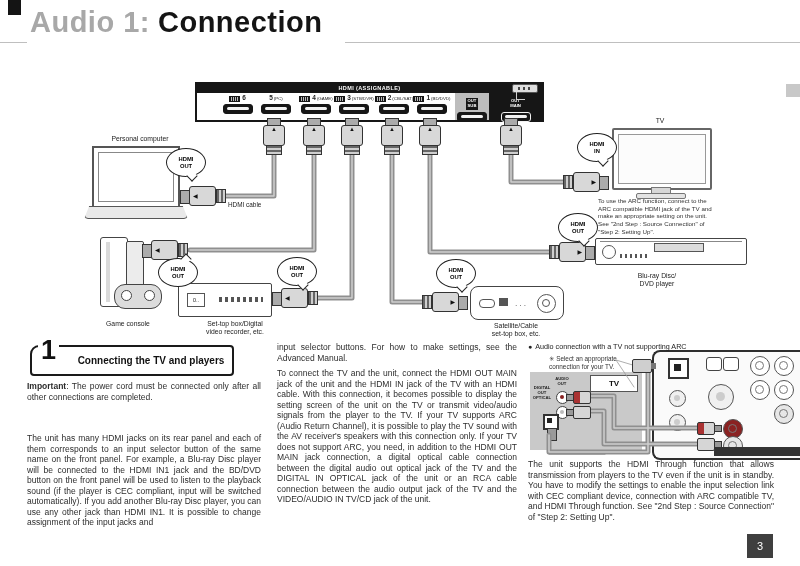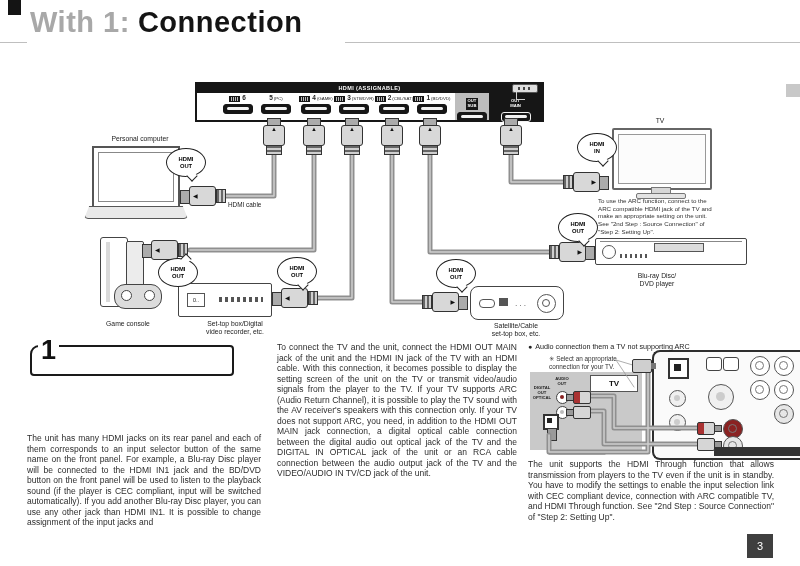--- a/index.html
+++ b/index.html
@@ -139,21 +139,21 @@
     display:flex;align-items:center;justify-content:center;}
   svg.cables{position:absolute;left:0;top:0;z-index:4;pointer-events:none;}
 </style>
 </head>
 <body>
 
 <div class="page">
 
   <div class="abs hdr-square"></div>
   <div class="abs hdr">
-    <span class="step">With 1:</span><span class="title">Connection</span>
+    <span class="step">Audio 1:</span><span class="title">Connection</span>
   </div>
   <div class="abs hdr-line" style="left:0;width:27px;"></div>
   <div class="abs hdr-line" style="left:345px;right:0;"></div>
   <div class="abs edge-tab"></div>
 
   <div class="abs panel">
     <div class="panel-top">HDMI (ASSIGNABLE)</div>
     <div class="jack" style="left:13px">
       <div class="jack-label"><span class="jack-badge"></span><span class="jack-num">6</span><span></span></div>
       <div class="hdmi-port">
@@ -405,26 +405,29 @@
   <div class="bubble" style="left:436px;top:259px;">HDMI
 OUT</div>
   <div class="bubble" style="left:558px;top:213px;">HDMI
 OUT</div>
   <div class="bubble" style="left:577px;top:133px;">HDMI
 IN</div>
   <div class="abs cable-lbl">HDMI cable</div>
 
   <div class="abs step-box">
     <div class="step-num">1</div>
-  </div>
+    <div class="step-title">Connecting the TV and players</div>
+  </div>
+  <div class="col important"><b>Important</b><span>: The power cord must be connected only after all other connections are completed.</span></div>
   <div class="col col1-body">The unit has many HDMI jacks on its rear panel and each of them corresponds to an input selector button of the same name on the front panel. For example, a Blu-ray Disc player will be connected to the HDMI IN1 jack and the BD/DVD button on the front panel will be used to listen to the playback sound (if the player is CEC compliant, input will be switched automatically). If you add another Blu-ray Disc player, you can use any other jack than HDMI IN1. It is possible to change assignment of the input jacks and</div>
 
   <div class="col col2">
+    <p>input selector buttons. For how to make settings, see the Advanced Manual.</p>
     <p>To connect the TV and the unit, connect the HDMI OUT MAIN jack of the unit and the HDMI IN jack of the TV with an HDMI cable. With this connection, it becomes possible to display the setting screen of the unit on the TV or transmit video/audio signals from the player to the TV. If your TV supports ARC (Audio Return Channel), it is possible to play the TV sound with the AV receiver's speakers with this connection only. If your TV does not support ARC, you need, in addition to the HDMI OUT MAIN jack connection, a digital optical cable connection between the digital audio out optical jack of the TV and the DIGITAL IN OPTICAL jack of the unit or an RCA cable connection between the audio output jack of the TV and the VIDEO/AUDIO IN TV/CD jack of the unit.</p>
   </div>
 
-  <div class="abs col3-bullet"><span class="dot">●</span><span>Audio connection them a TV not supporting ARC</span></div>
+  <div class="abs col3-bullet"><span class="dot">●</span><span>Audio connection with a TV not supporting ARC</span></div>
   <div class="abs select-note">✳ Select an appropriate
 connection for your TV.</div>
   <div class="col col3-body">The unit supports the HDMI Through function that allows transmission from players to the TV even if the unit is in standby. You have to modify the settings to enable the input selection link with CEC compliant device, connection with ARC compatible TV, and HDMI Through function. See "2nd Step : Source Connection" of "Step 2: Setting Up".</div>
 
   <div class="abs pagenum">3</div>
 </div>
 
 </body></html>

